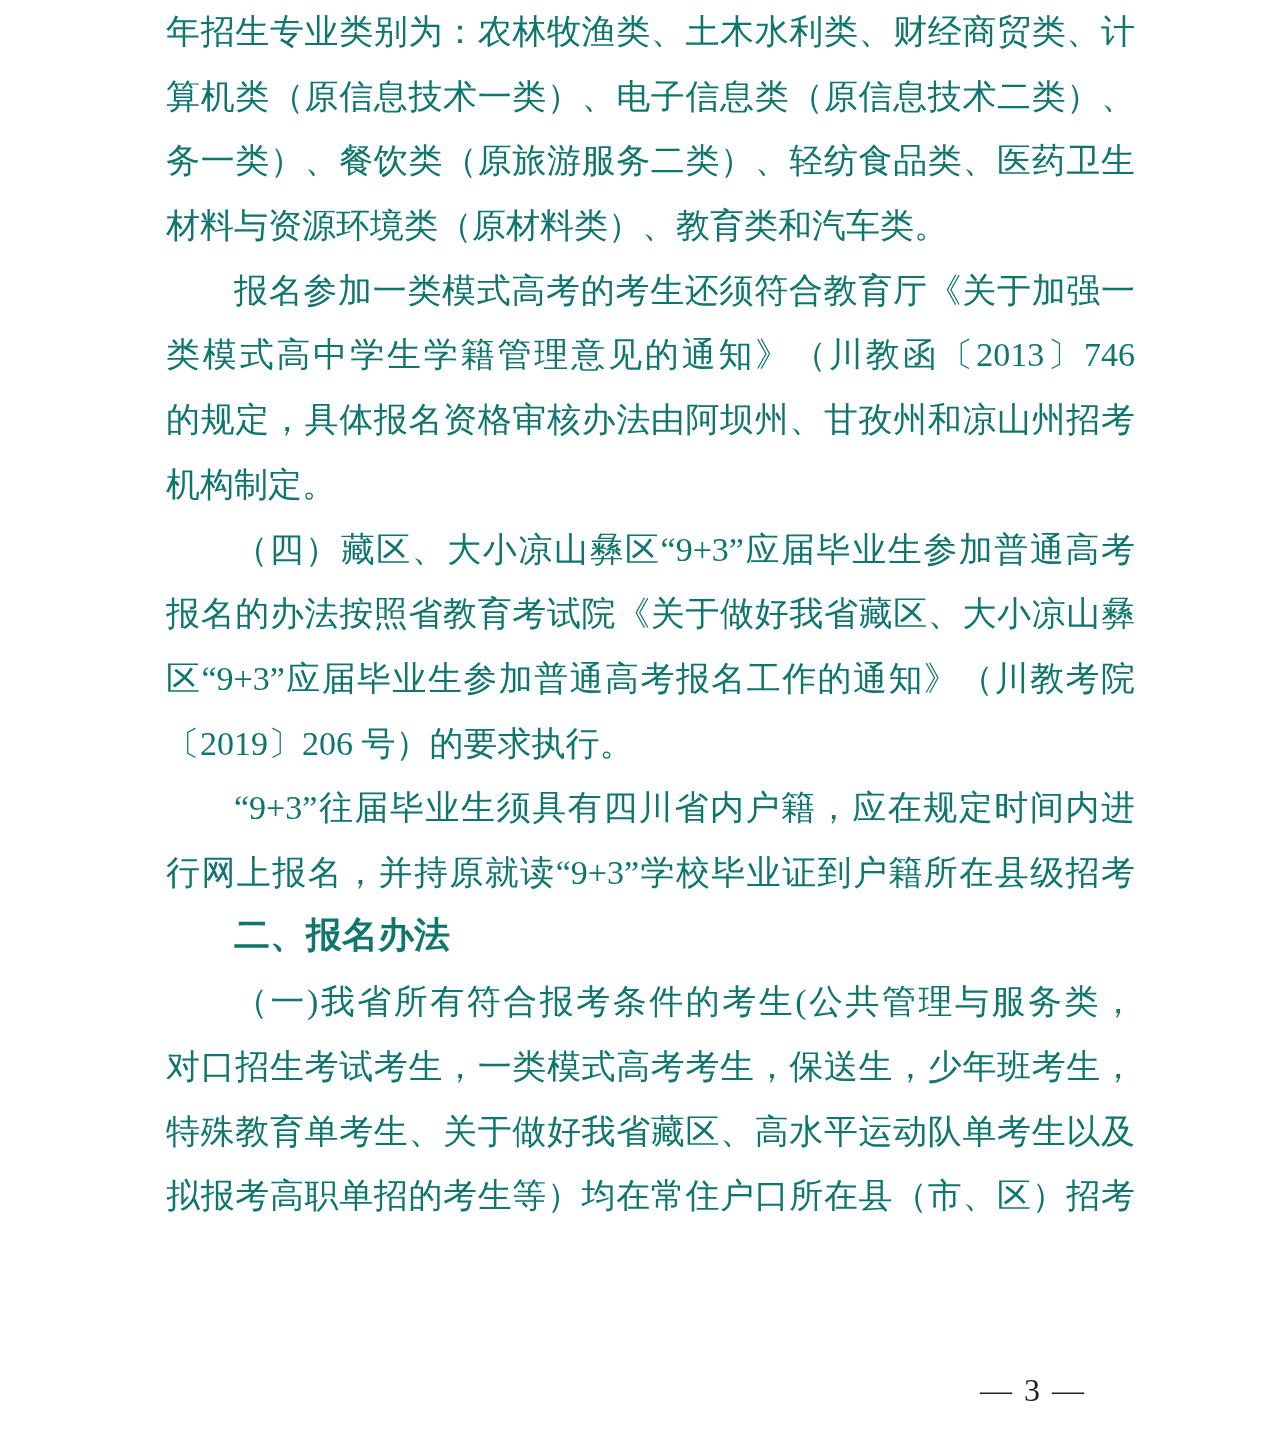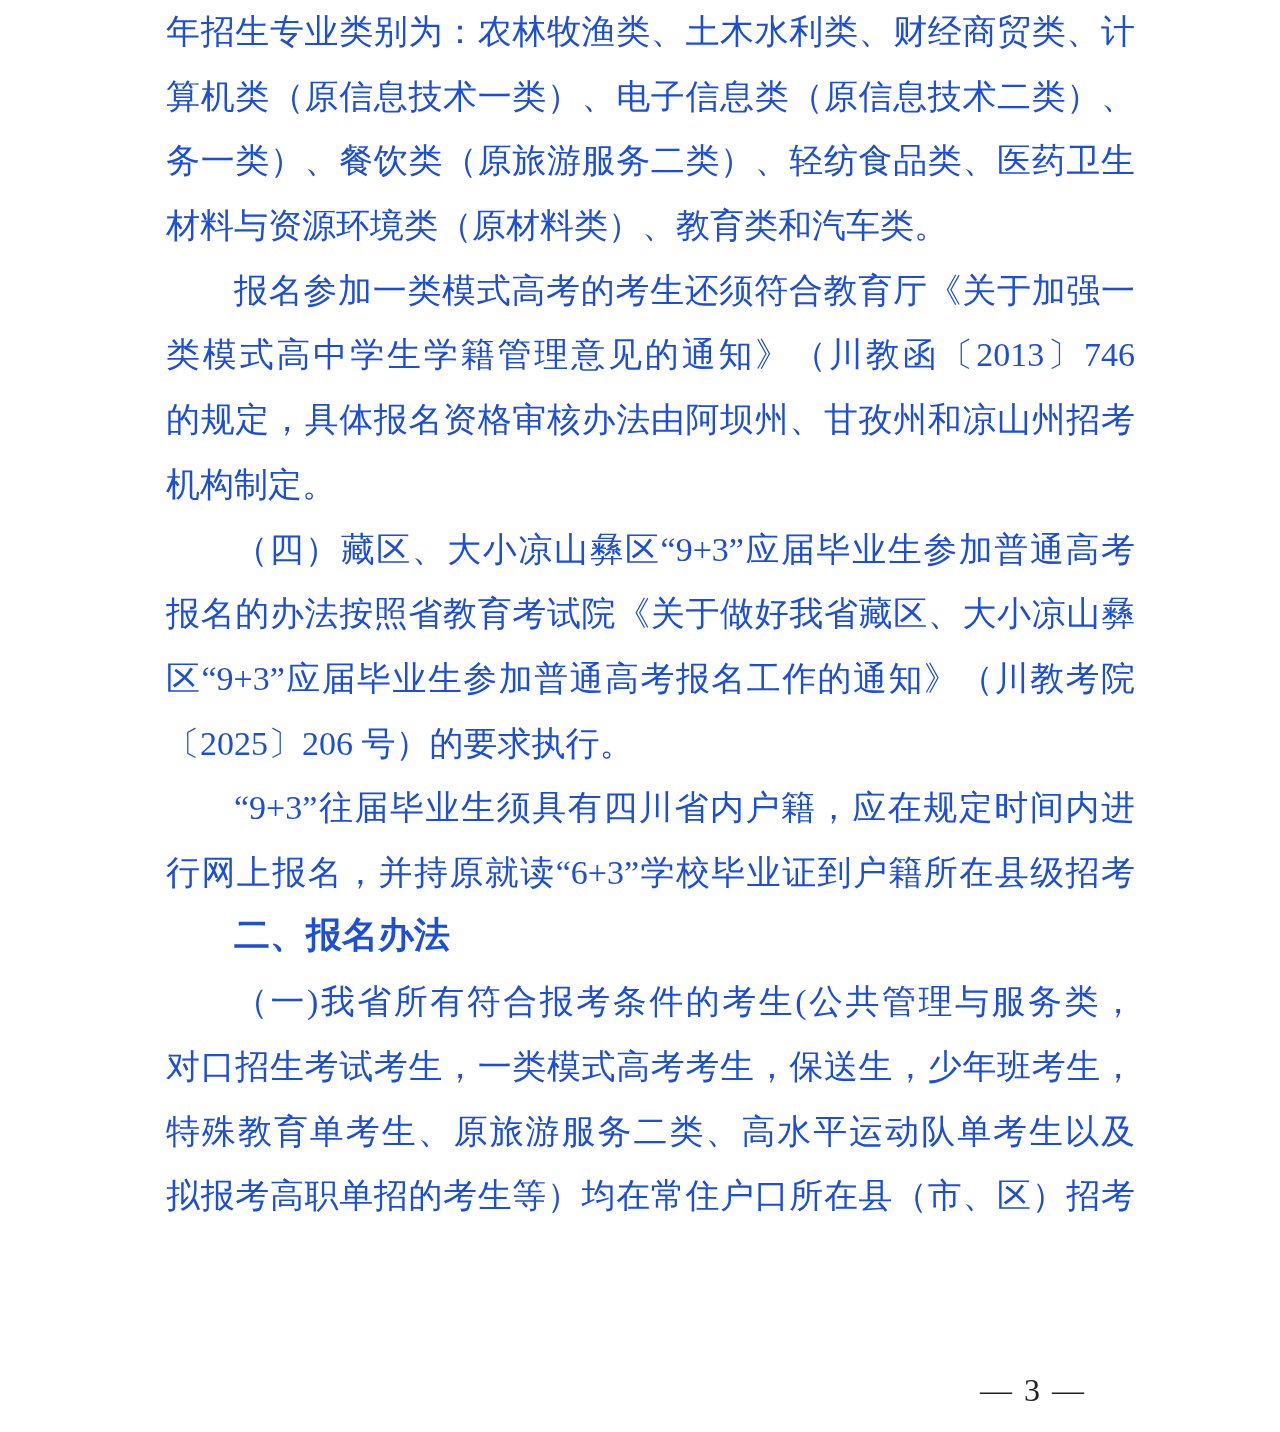--- a/index.html
+++ b/index.html
@@ -19,21 +19,21 @@
   .textcol {
     position: absolute;
     left: 166px;
     top: 0;
     width: 969px;
   }
   .line {
     height: 64.7px;
     line-height: 64.7px;
     font-size: 34px;
-    color: #1d4ed8;
+    color: #0f766e;
     text-align: justify;
     text-align-last: justify;
     overflow: hidden;
     word-break: break-all;
   }
   .line.nofill {
     text-align: left;
     text-align-last: left;
   }
   .line.indent {
@@ -64,23 +64,23 @@
       <div class="line">算机类（原信息技术一类）、电子信息类（原信息技术二类）、加</div>
       <div class="line">务一类）、餐饮类（原旅游服务二类）、轻纺食品类、医药卫生类、</div>
       <div class="line nofill">材料与资源环境类（原材料类）、教育类和汽车类。</div>
       <div class="line indent">报名参加一类模式高考的考生还须符合教育厅《关于加强一</div>
       <div class="line">类模式高中学生学籍管理意见的通知》（川教函〔2013〕746 号）</div>
       <div class="line">的规定，具体报名资格审核办法由阿坝州、甘孜州和凉山州招考</div>
       <div class="line nofill">机构制定。</div>
       <div class="line indent">（四）藏区、大小凉山彝区“9+3”应届毕业生参加普通高考</div>
       <div class="line">报名的办法按照省教育考试院《关于做好我省藏区、大小凉山彝</div>
       <div class="line">区“9+3”应届毕业生参加普通高考报名工作的通知》（川教考院</div>
-      <div class="line nofill">〔2025〕206 号）的要求执行。</div>
+      <div class="line nofill">〔2019〕206 号）的要求执行。</div>
       <div class="line indent">“9+3”往届毕业生须具有四川省内户籍，应在规定时间内进</div>
-      <div class="line">行网上报名，并持原就读“6+3”学校毕业证到户籍所在县级招考</div>
+      <div class="line">行网上报名，并持原就读“9+3”学校毕业证到户籍所在县级招考</div>
       <div class="line indent heading nofill">二、报名办法</div>
       <div class="line indent">（一)我省所有符合报考条件的考生(公共管理与服务类，</div>
       <div class="line">对口招生考试考生，一类模式高考考生，保送生，少年班考生，</div>
-      <div class="line">特殊教育单考生、原旅游服务二类、高水平运动队单考生以及</div>
+      <div class="line">特殊教育单考生、关于做好我省藏区、高水平运动队单考生以及</div>
       <div class="line">拟报考高职单招的考生等）均在常住户口所在县（市、区）招考</div>
     </div>
   <div class="footer">— 3 —</div>
 </div>
 
 </body></html>

